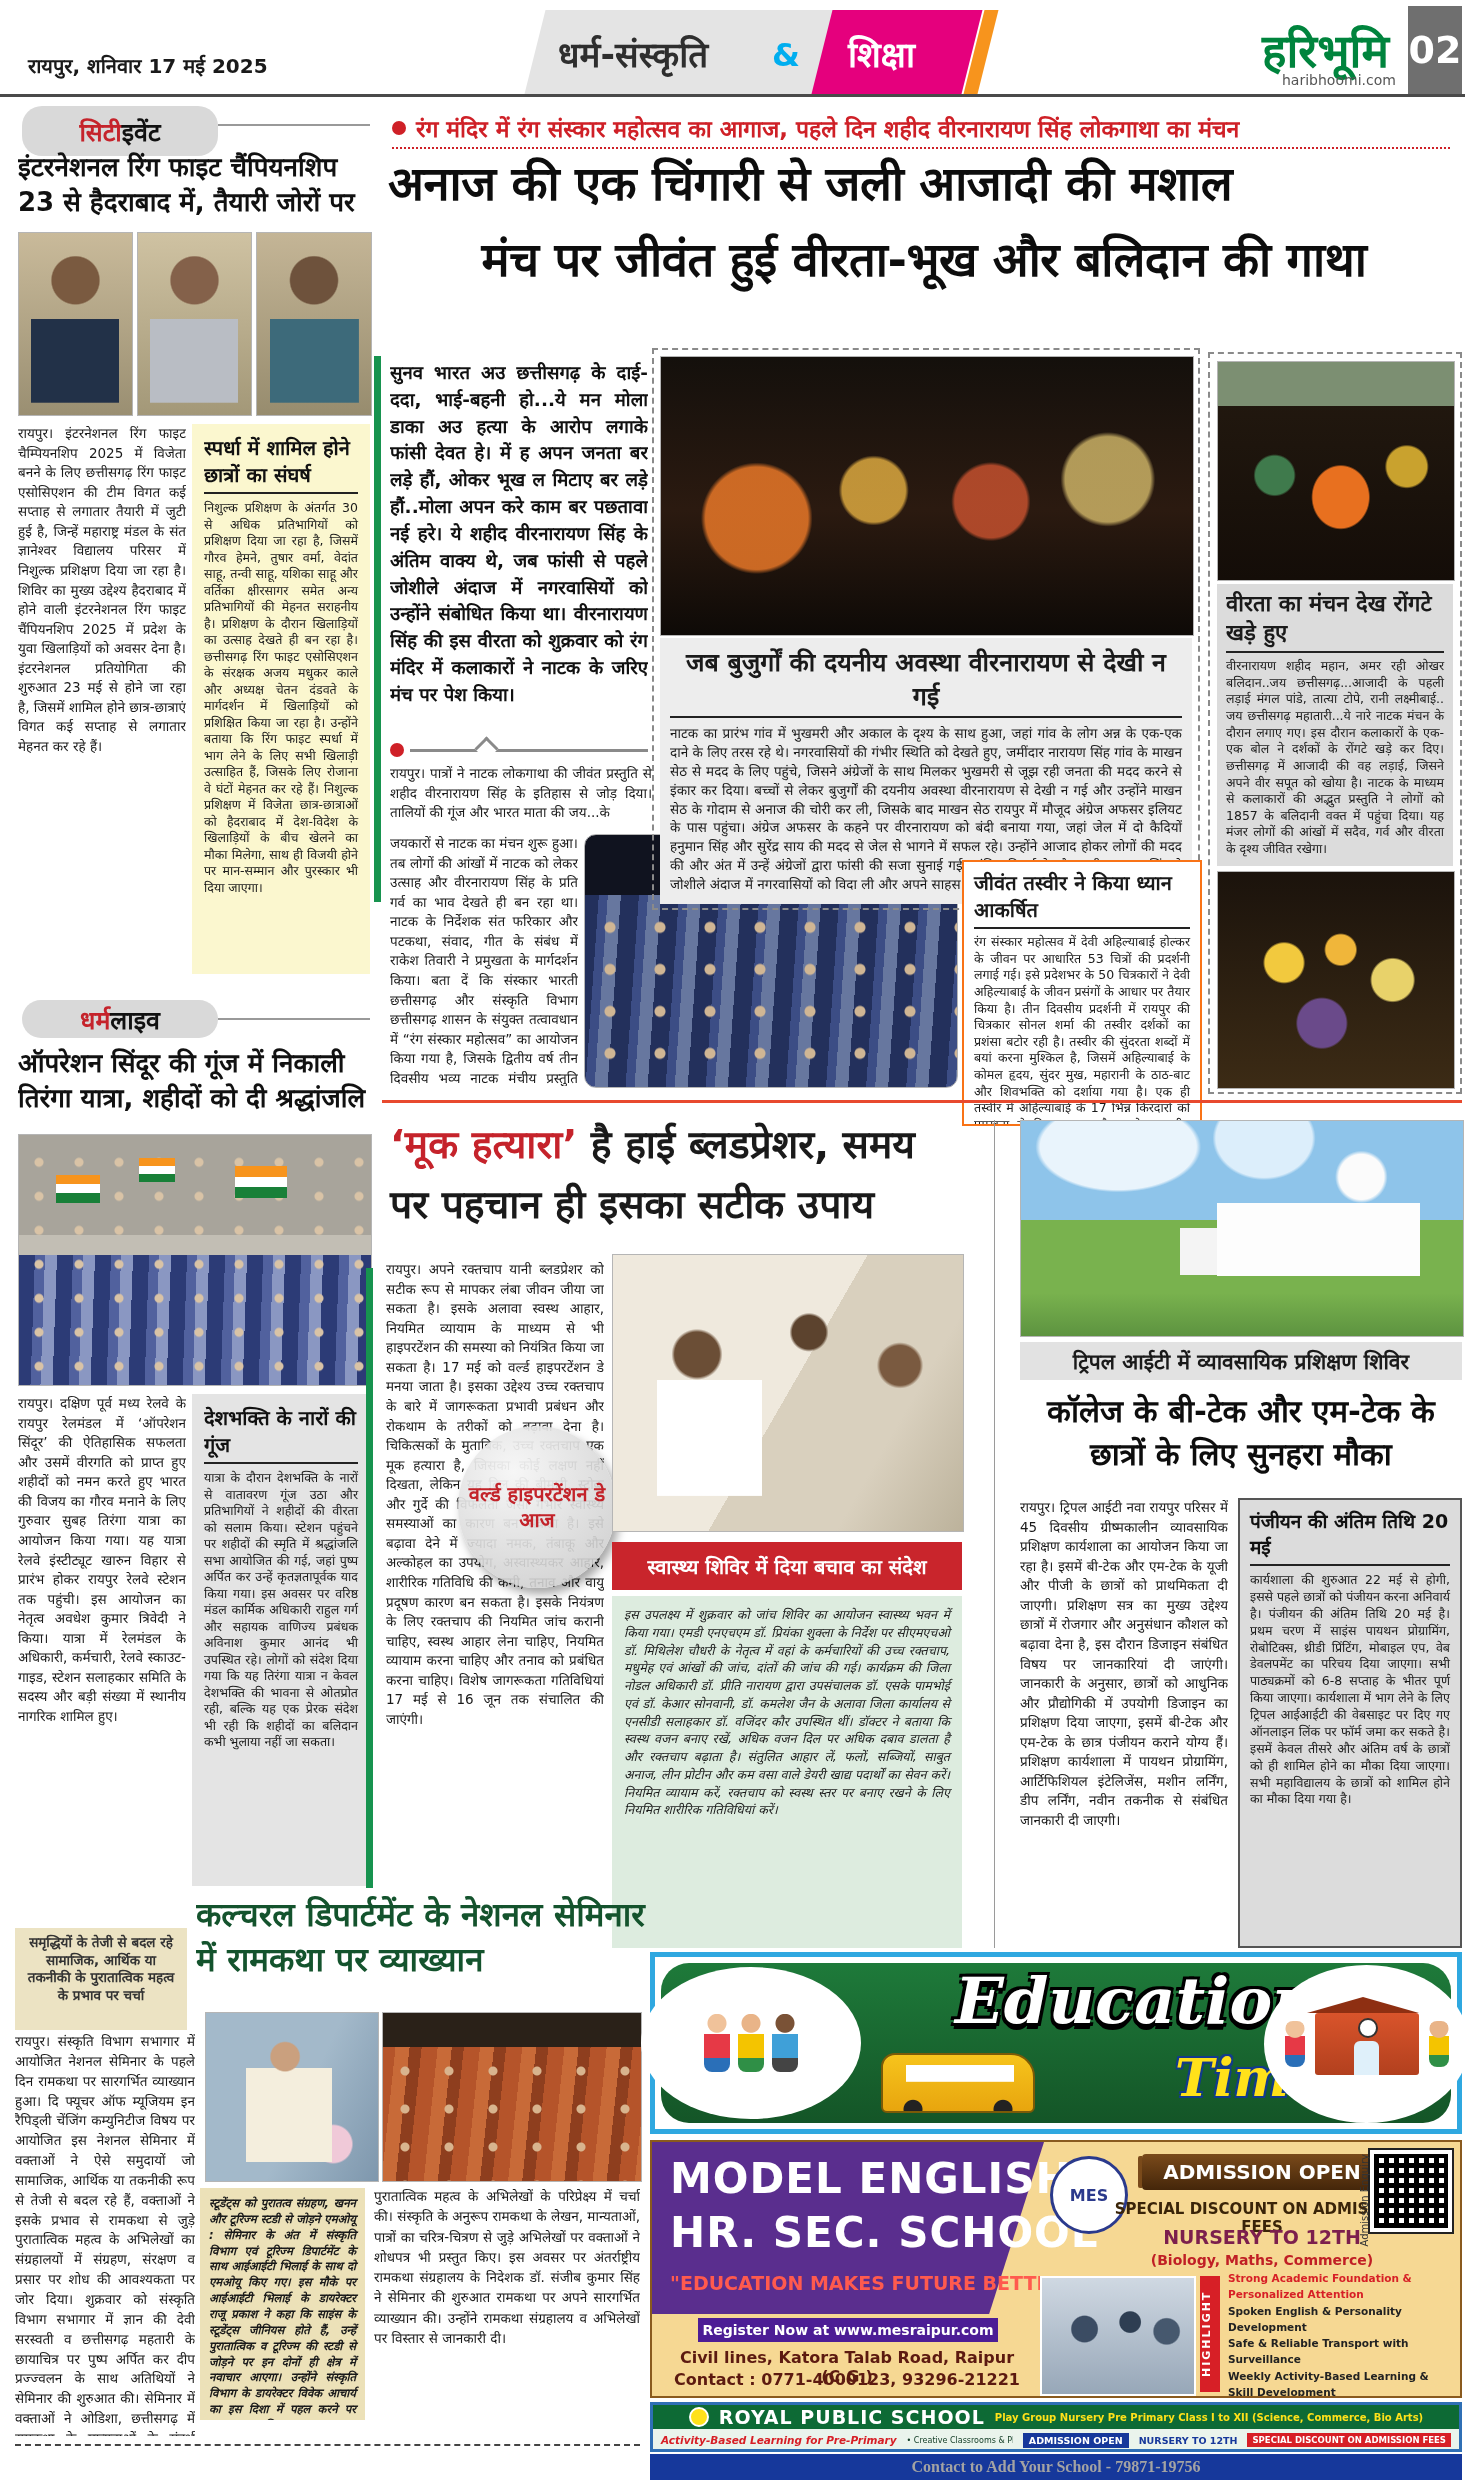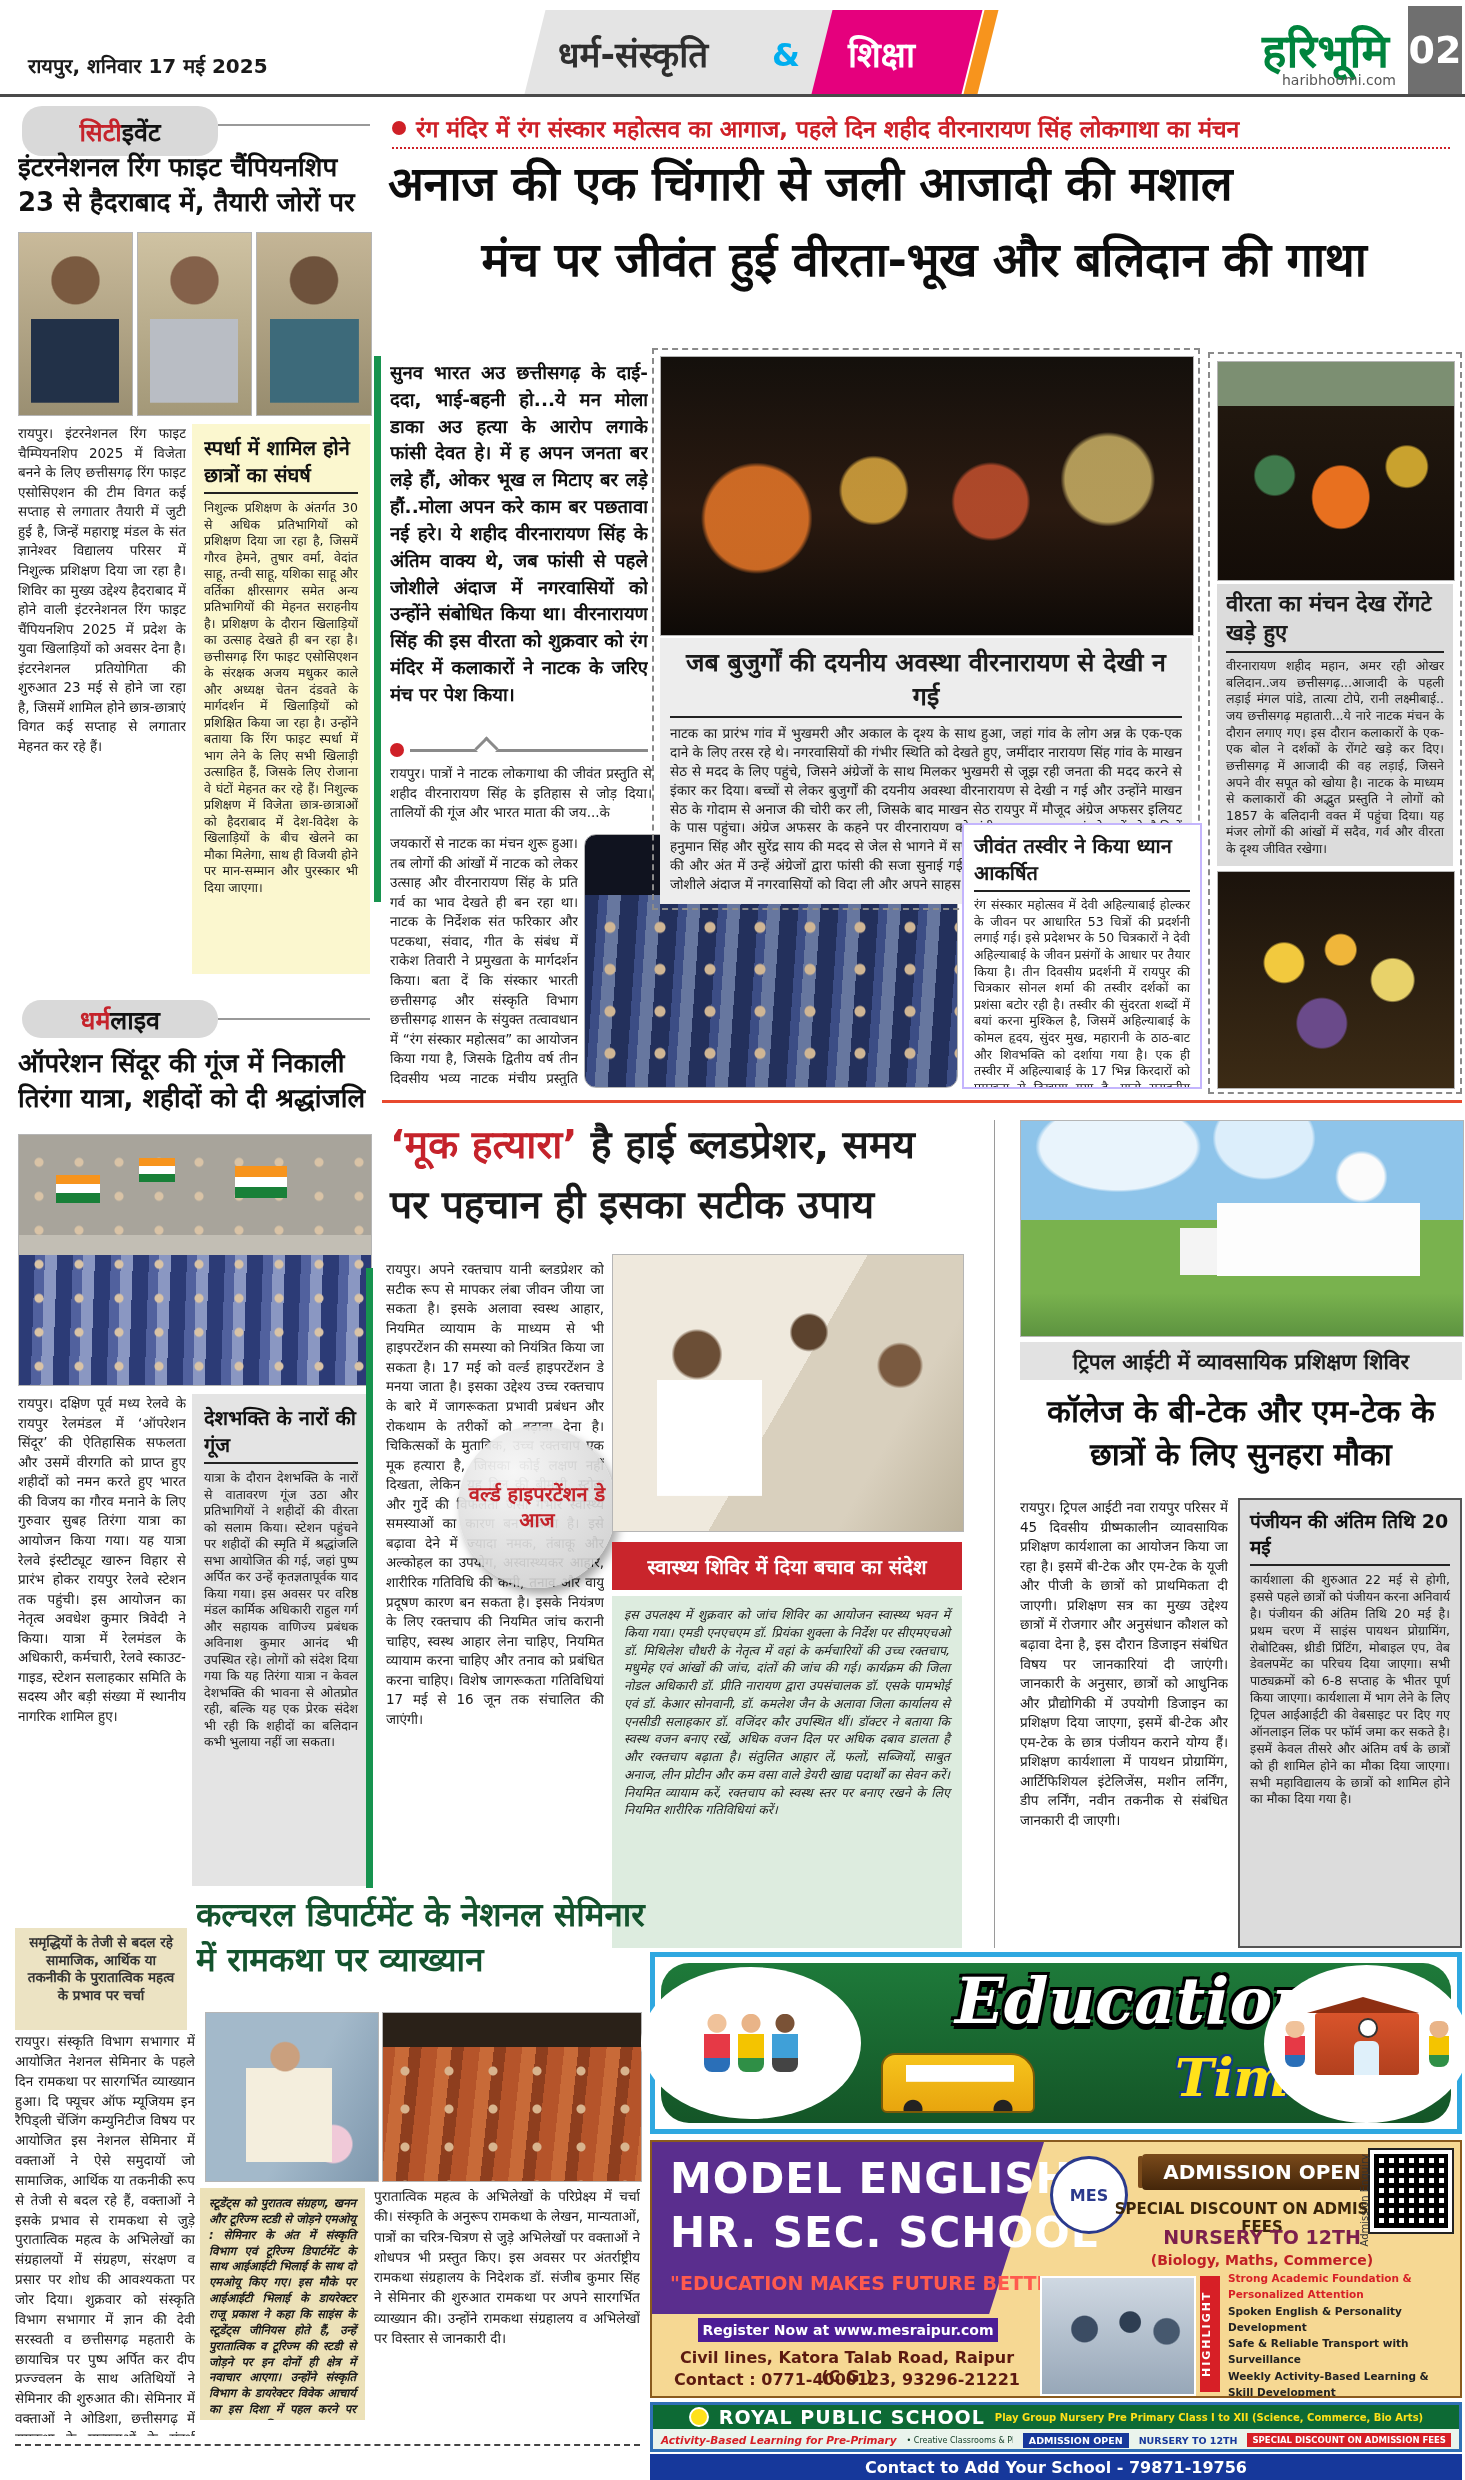--- a/index.html
+++ b/index.html
@@ -183,21 +183,21 @@
 
   <div class="abs" style="left:1208px;top:352px;width:254px;height:742px;border:2px dashed #8a8a8a;box-sizing:border-box;">
     <div class="ph ph-festival" style="left:7px;top:7px;width:236px;height:218px;"></div>
     <div style="position:absolute;left:7px;top:230px;width:236px;height:282px;background:#dcdcdc;padding:6px 9px;box-sizing:border-box;overflow:hidden;">
       <div class="b ovh" style="font-size:22px;line-height:1.3;border-bottom:2px solid #222;padding-bottom:4px;margin-bottom:5px;">वीरता का मंचन देख रोंगटे खड़े हुए</div>
       <div class="just" style="font-size:12.5px;line-height:1.33;">वीरनारायण शहीद महान, अमर रही ओखर बलिदान..जय छत्तीसगढ़...आजादी के पहली लड़ाई मंगल पांडे, तात्या टोपे, रानी लक्ष्मीबाई.. जय छत्तीसगढ़ महातारी...ये नारे नाटक मंचन के दौरान लगाए गए। इस दौरान कलाकारों के एक-एक बोल ने दर्शकों के रोंगटे खड़े कर दिए। छत्तीसगढ़ में आजादी की वह लड़ाई, जिसने अपने वीर सपूत को खोया है। नाटक के माध्यम से कलाकारों की अद्भुत प्रस्तुति ने लोगों को 1857 के बलिदानी वक्त में पहुंचा दिया। यह मंजर लोगों की आंखों में सदैव, गर्व और वीरता के दृश्य जीवित रखेगा।</div>
     </div>
     <div class="ph ph-garland" style="left:7px;top:517px;width:236px;height:216px;"></div>
   </div>
 
-  <div class="abs" style="left:962px;top:823px;width:240px;height:266px;border:2px solid #c4b5fd;background:#fff;padding:7px 10px;box-sizing:border-box;overflow:hidden;">
+  <div class="abs" style="left:962px;top:860px;width:240px;height:266px;border:2px solid #f97316;background:#fff;padding:7px 10px;box-sizing:border-box;overflow:hidden;">
     <div class="b" style="font-size:20px;border-bottom:2px solid #222;padding-bottom:4px;margin-bottom:5px;">जीवंत तस्वीर ने किया ध्यान आकर्षित</div>
     <div class="just" style="font-size:12.5px;line-height:1.33;">रंग संस्कार महोत्सव में देवी अहिल्याबाई होल्कर के जीवन पर आधारित 53 चित्रों की प्रदर्शनी लगाई गई। इसे प्रदेशभर के 50 चित्रकारों ने देवी अहिल्याबाई के जीवन प्रसंगों के आधार पर तैयार किया है। तीन दिवसीय प्रदर्शनी में रायपुर की चित्रकार सोनल शर्मा की तस्वीर दर्शकों का प्रशंसा बटोर रही है। तस्वीर की सुंदरता शब्दों में बयां करना मुश्किल है, जिसमें अहिल्याबाई के कोमल हृदय, सुंदर मुख, महारानी के ठाठ-बाट और शिवभक्ति को दर्शाया गया है। एक ही तस्वीर में अहिल्याबाई के 17 भिन्न किरदारों को प्रमुखता से दिखाया गया है, मानो सराहनीय तस्वीर का एक-एक दृश्य नई कहानी को बयां कर रहा है।</div>
   </div>
 
   <div class="abs" style="left:382px;top:1100px;width:1080px;height:3px;background:#e8492e;"></div>
   <div class="abs b" style="left:390px;top:1120px;width:660px;font-size:39px;line-height:1.3;">
     <span style="color:#c5232b;">‘मूक हत्यारा’</span><span> है हाई ब्लडप्रेशर, समय</span>
   </div>
   <div class="abs b" style="left:390px;top:1180px;width:660px;font-size:39px;line-height:1.3;">पर पहचान ही इसका सटीक उपाय</div>
 
@@ -291,16 +291,16 @@
     <div style="display:flex;align-items:center;height:22px;background:#eaf4ec;padding:0 8px;gap:10px;">
       <span class="b" style="font-size:10.5px;color:#d71f26;font-style:italic;white-space:nowrap;">Activity-Based Learning for Pre-Primary</span>
       <span style="font-size:8px;color:#17412a;white-space:nowrap;overflow:hidden;flex:1;">• Creative Classrooms &amp; Play-Based Education  • Sports, Arts &amp; Music for Holistic Growth  • Safe &amp; Nurturing Environment  • Safe &amp; Reliable Transport with Surveillance</span>
       <span class="b" style="font-size:9.5px;color:#fff;background:#16389b;padding:2px 6px;white-space:nowrap;">ADMISSION OPEN</span>
       <span class="b" style="font-size:9.5px;color:#16389b;white-space:nowrap;">NURSERY TO 12TH</span>
       <span class="b" style="font-size:8.5px;color:#fff;background:#d71f26;padding:2px 5px;white-space:nowrap;">SPECIAL DISCOUNT ON ADMISSION FEES</span>
     </div>
   </div>
 
   <div class="abs" style="left:650px;top:2454px;width:812px;height:26px;background:#16389b;display:flex;align-items:center;justify-content:center;">
-    <span class="b" style="font-size:16px;color:#ffffff;">Contact to Add Your School  -  79871-19756</span>
+    <span class="b" style="font-size:16px;color:#a3a3a3;font-family:Liberation Serif, serif;">Contact to Add Your School  -  79871-19756</span>
   </div>
 
 </div>
 
 </body></html>

